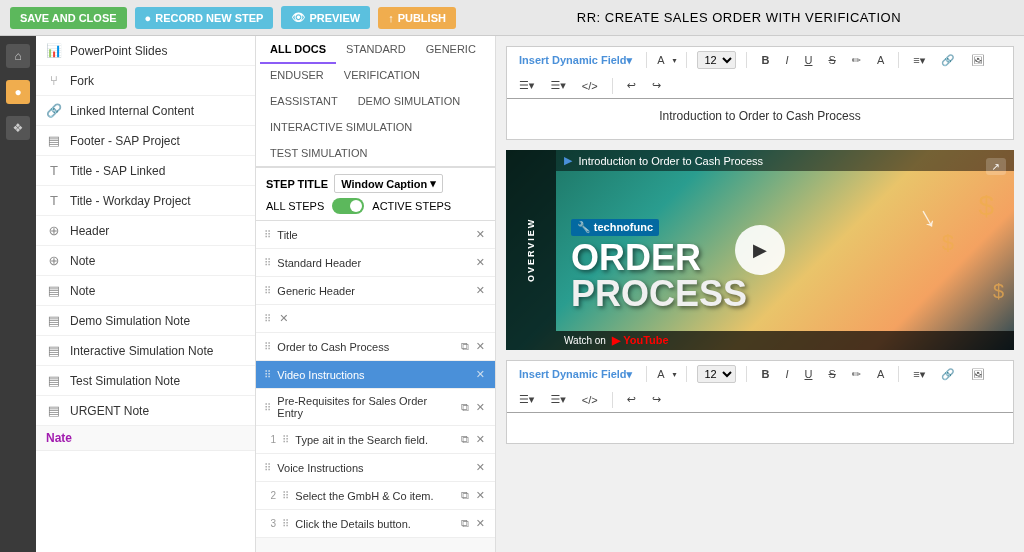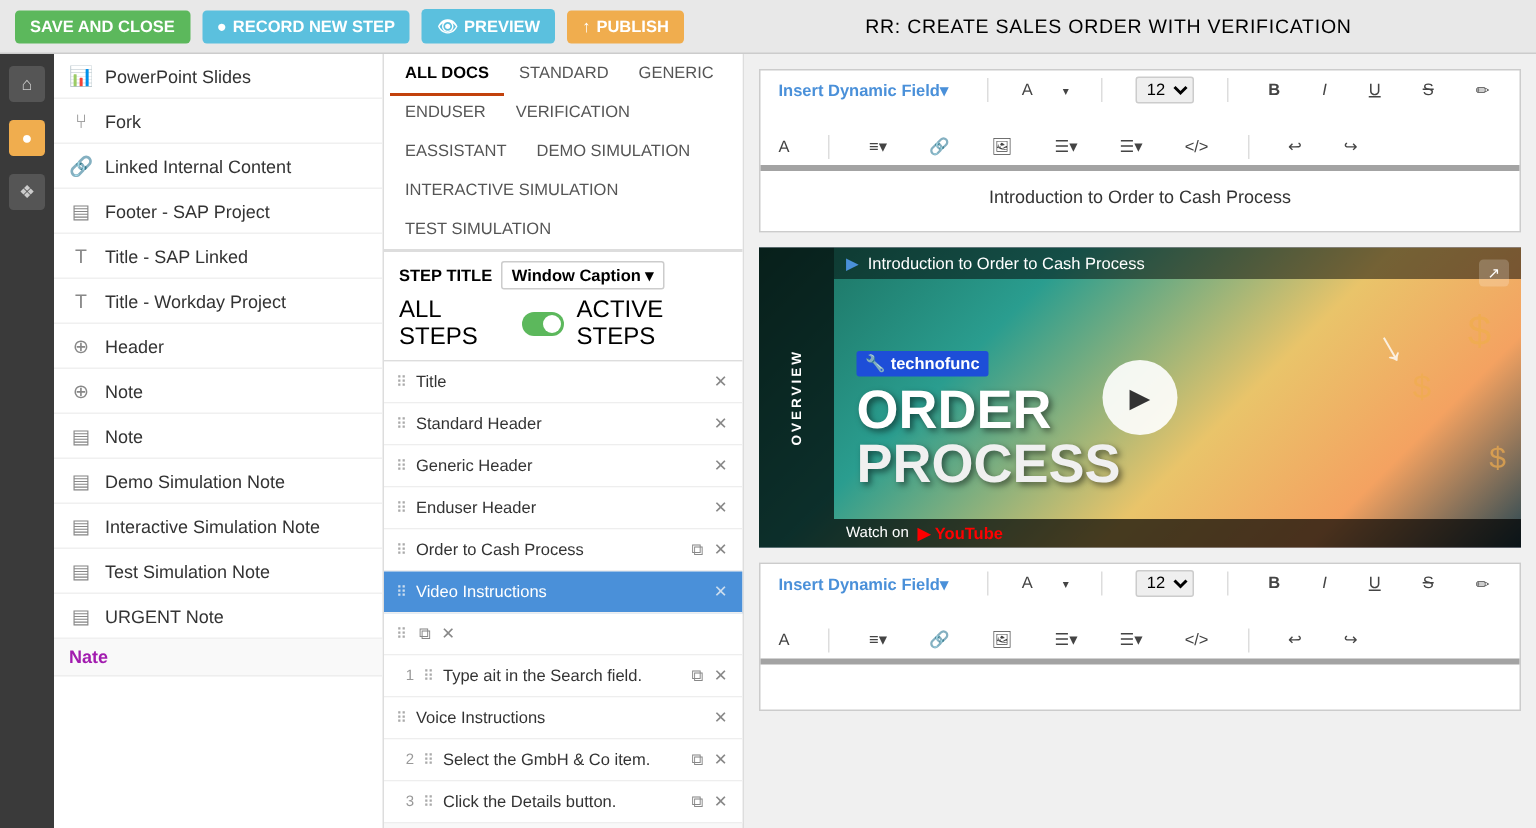--- a/index.html
+++ b/index.html
@@ -141,21 +141,21 @@
       padding: 7px 10px;
       font-size: 11px;
       cursor: pointer;
       color: #555;
       white-space: nowrap;
       border-bottom: 2px solid transparent;
       margin-bottom: -2px;
     }
     .tab-item.active {
       color: #000;
-      border-bottom: 2px solid #c2410c;
+      border-bottom: 2px solid #8b5cf6;
       font-weight: bold;
     }
 
     
     .step-controls {
       background: white;
       border-bottom: 1px solid #ddd;
       padding: 6px 10px;
       display: flex;
       flex-direction: column;
@@ -175,21 +175,21 @@
       padding: 2px 6px;
       font-size: 11px;
       cursor: pointer;
       border-radius: 2px;
       display: flex; align-items: center; gap: 3px;
     }
     .all-steps-row {
       display: flex;
       align-items: center;
       gap: 8px;
-      font-size: 16px;
+      font-size: 11px;
     }
     .toggle {
       width: 32px; height: 16px;
       background: #5cb85c;
       border-radius: 8px;
       position: relative;
       cursor: pointer;
     }
     .toggle::after {
       content: '';
@@ -243,22 +243,22 @@
 
     
     .editor-block {
       background: white;
       border: 1px solid #ccc;
     }
     .editor-toolbar {
       display: flex;
       align-items: center;
       padding: 4px 8px;
-      border-bottom: 4px solid #a3a3a3;
-      gap: 20px;
+      border-bottom: 1px solid #a3a3a3;
+      gap: 8px;
       flex-wrap: wrap;
     }
     .editor-btn {
       background: none; border: none; cursor: pointer;
       padding: 2px 4px; font-size: 11px; color: #444;
       border-radius: 2px;
     }
     .editor-btn.bold { font-weight: bold; }
     .editor-btn.italic { font-style: italic; }
     .editor-btn.underline { text-decoration: underline; }
@@ -509,21 +509,20 @@
       </div>
       <div class="step-item">
         <span class="drag-handle">⠿</span>
         <span class="step-label">Generic Header</span>
         <div class="step-actions">
           <button class="action-btn">✕</button>
         </div>
       </div>
       <div class="step-item">
         <span class="drag-handle">⠿</span>
-        <span class="step-label">Enduser Header</span>
         <div class="step-actions">
           <button class="action-btn">✕</button>
         </div>
       </div>
       <div class="step-item">
         <span class="drag-handle">⠿</span>
         <span class="step-label">Order to Cash Process</span>
         <div class="step-actions">
           <button class="action-btn">⧉</button>
           <button class="action-btn">✕</button>
@@ -531,20 +530,21 @@
       </div>
       <div class="step-item active">
         <span class="drag-handle">⠿</span>
         <span class="step-label">Video Instructions</span>
         <div class="step-actions">
           <button class="action-btn">✕</button>
         </div>
       </div>
       <div class="step-item">
         <span class="drag-handle">⠿</span>
+        <span class="step-label">Pre-Requisites for Sales Order Entry</span>
         <div class="step-actions">
           <button class="action-btn">⧉</button>
           <button class="action-btn">✕</button>
         </div>
       </div>
       <div class="step-item">
         <span class="step-num">1</span>
         <span class="drag-handle">⠿</span>
         <span class="step-label">Type ait in the Search field.</span>
         <div class="step-actions">
@@ -615,21 +615,21 @@
 
     <div class="video-block">
       <div class="video-overlay"></div>
       <div class="video-text-overlay">OVERVIEW</div>
       <div class="video-title-bar">
         <span style="color:#4a90d9;">▶</span>
         <span>Introduction to Order to Cash Process</span>
         <button class="video-share-btn">↗</button>
       </div>
       <div class="video-center-text">
-        <div style="background:#1d4ed8; color:white; font-size:11px; font-weight:bold; padding:2px 6px; border-radius:2px; margin-bottom:4px;">
+        <div style="background:#0369a1; color:white; font-size:11px; font-weight:bold; padding:2px 6px; border-radius:2px; margin-bottom:4px;">
           <span>🔧 </span><span>technofunc</span>
         </div>
         <div class="video-big-text">ORDER</div>
         <div class="video-big-text green"></div>
         <div class="video-big-text" style="color:#f0f0f0;">PROCESS</div>
       </div>
 
       <div style="position:absolute;right:20px;top:40px;color:#f0ad4e;font-size:28px;opacity:0.8;">$</div>
       <div style="position:absolute;right:60px;top:80px;color:#f0ad4e;font-size:22px;opacity:0.7;">$</div>
       <div style="position:absolute;right:10px;top:130px;color:#f0ad4e;font-size:20px;opacity:0.7;">$</div>

